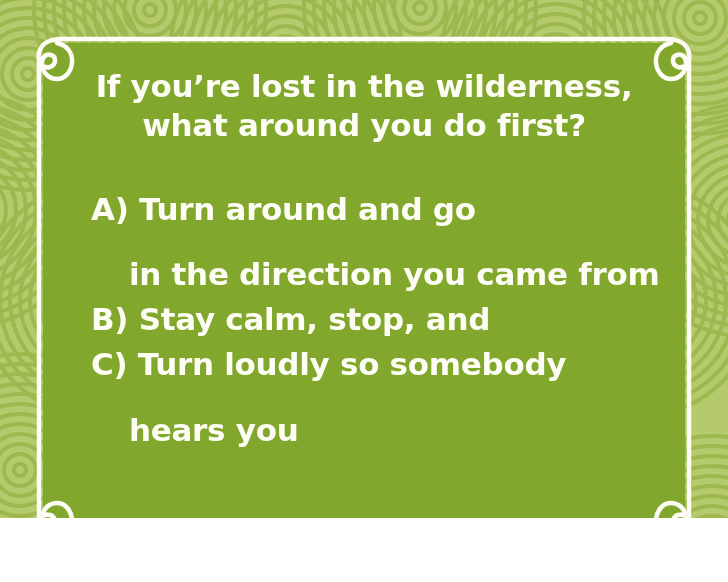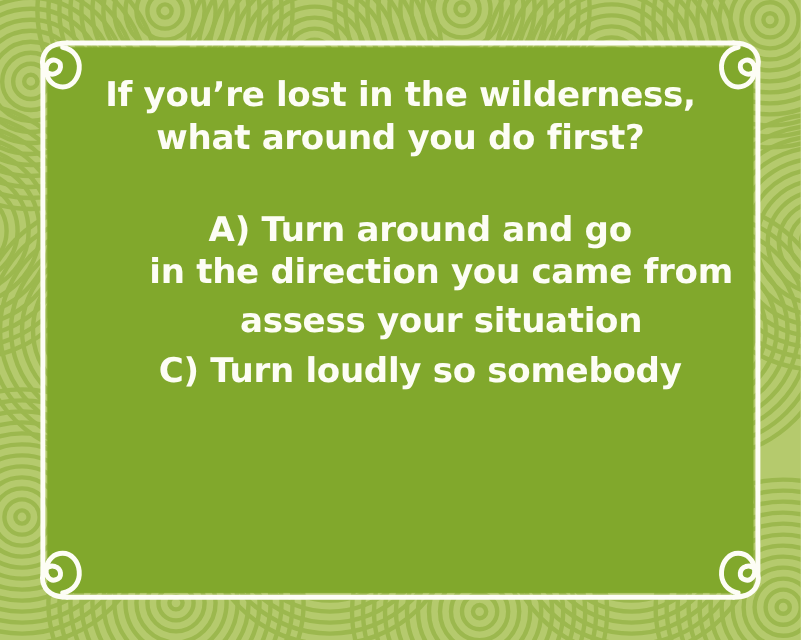--- a/index.html
+++ b/index.html
@@ -9,21 +9,21 @@
     background: #ffffff;
   }
 
   body {
     font-family: "DejaVu Sans", sans-serif;
   }
 
   #card-root {
     position: relative;
     width: 728px;
-    height: 582px;
+    height: 518px;
     overflow: hidden;
     background: #b3c96a;
   }
 
   
   .bg-pattern {
     position: absolute;
     inset: 0;
     background-color: #b5ca6d;
     overflow: hidden;
@@ -87,37 +87,37 @@
   }
   .question .q-line {
     display: block;
     white-space: nowrap;
   }
 
   .options {
     margin-top: 44px;
     padding-left: 48px;
     padding-right: 12px;
-    text-align: center;
   }
 
   .option {
     display: block;
     font-size: 31px;
     line-height: 1.25;
     margin-bottom: 6px;
   }
   .option .opt-first {
     display: block;
     white-space: nowrap;
   }
   .option .opt-second {
     display: block;
     white-space: nowrap;
     padding-left: 38px;
+    margin-top: 27px;
   }
 </style>
 </head>
 <body>
 
 <div id="card-root">
 
   <div class="bg-pattern">
     <svg viewBox="0 0 728 582" xmlns="http://www.w3.org/2000/svg" aria-hidden="true">
       <defs>
@@ -203,23 +203,24 @@
     </div>
 
     <div class="options">
 
       <div class="option">
         <span class="opt-first">A) Turn around and go</span>
         <span class="opt-second">in the direction you came from</span>
       </div>
 
       <div class="option">
-        <span class="opt-second">assess your situation</span>
+        <span class="opt-first">B) Stay calm, stop, and</span>
       </div>
 
       <div class="option">
         <span class="opt-first">C) Turn loudly so somebody</span>
+        <span class="opt-second">hears you</span>
       </div>
 
     </div>
   </div>
 
 </div>
 
 </body></html>

